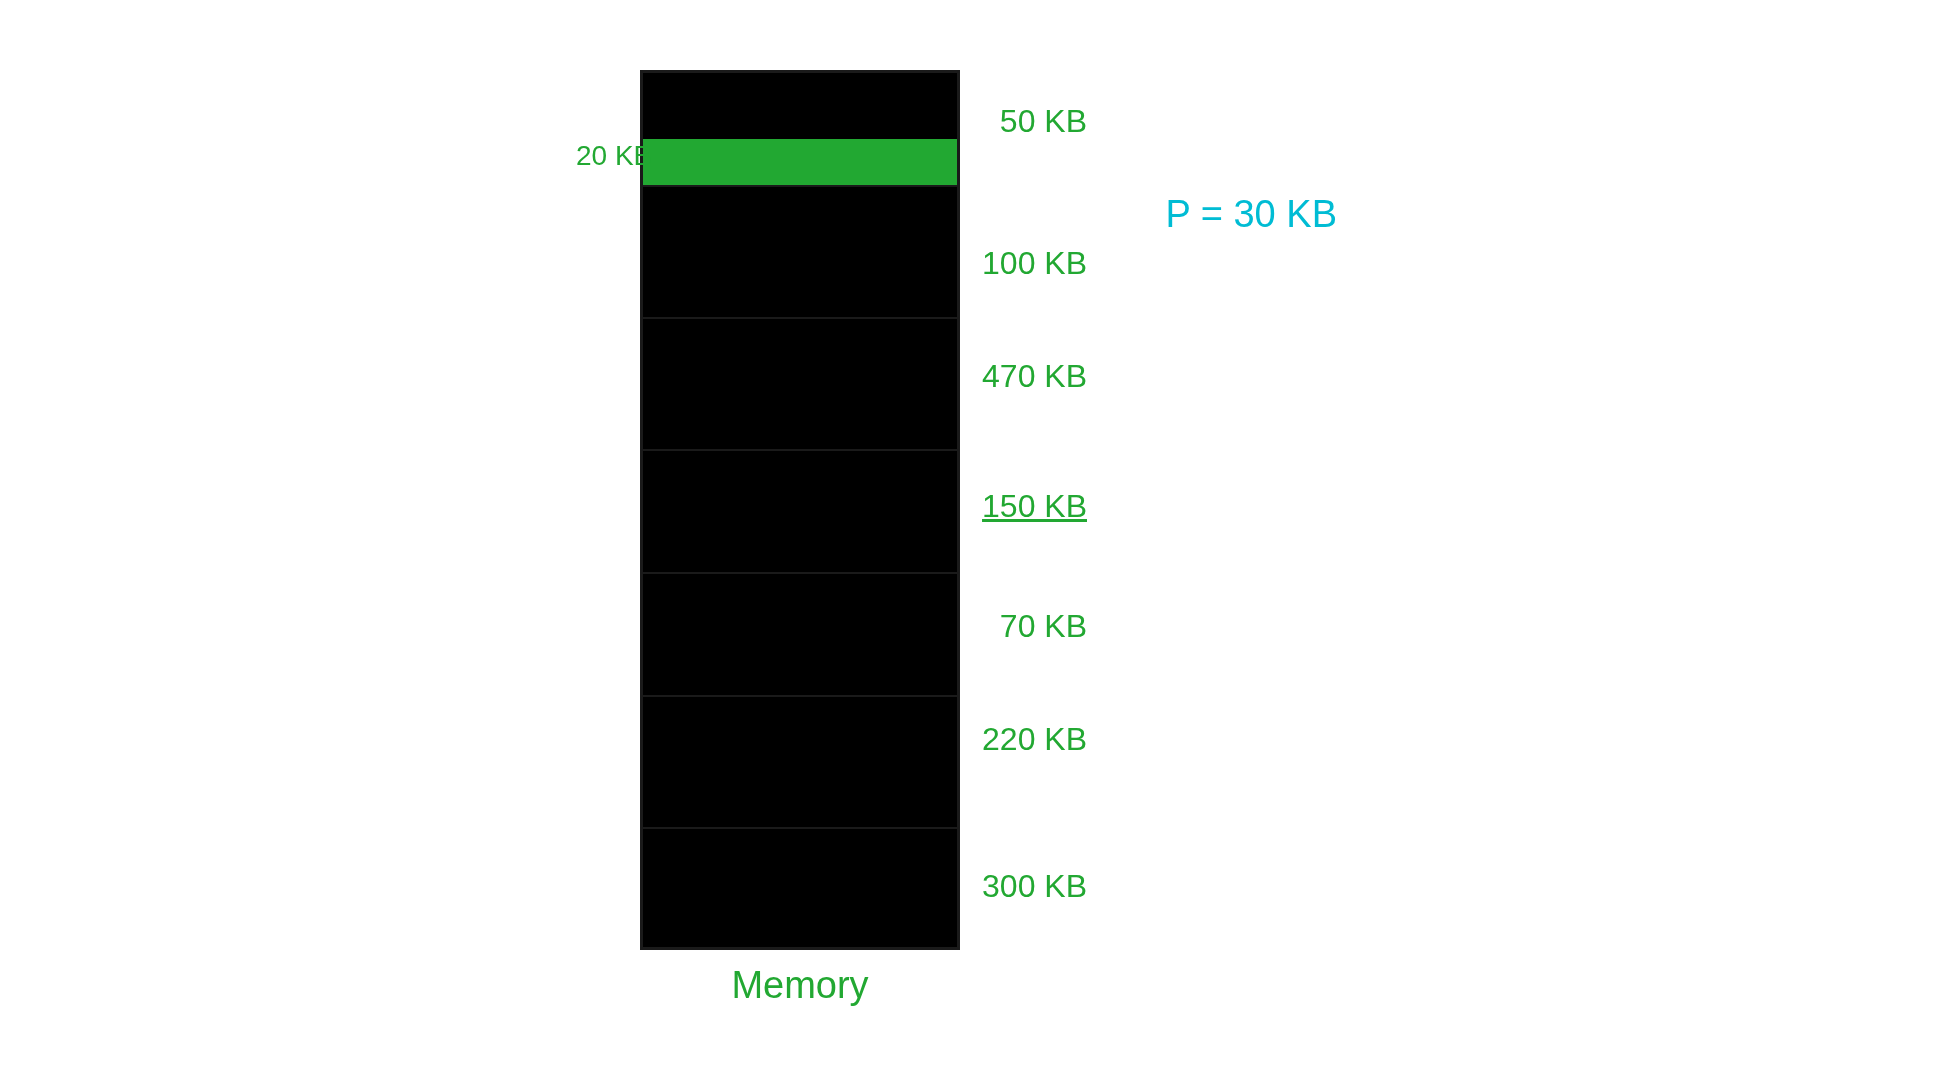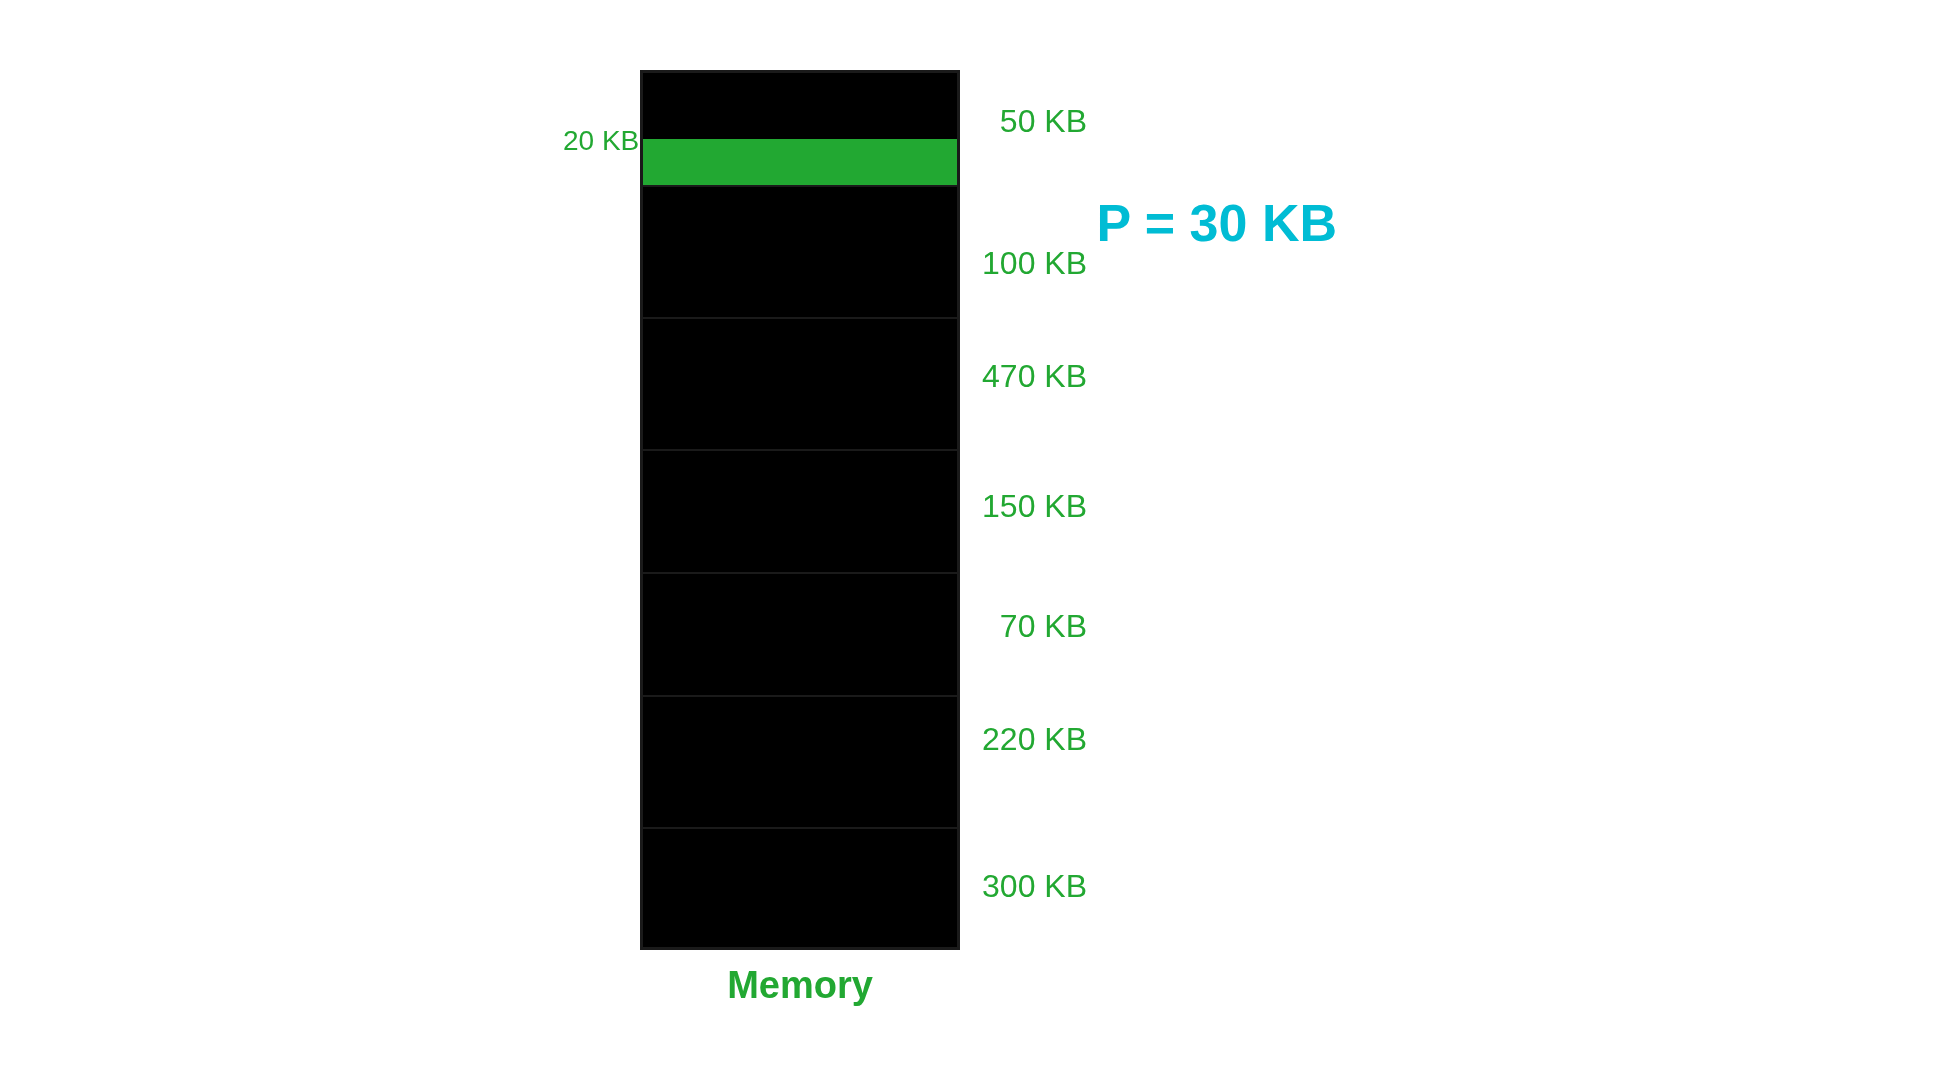--- a/index.html
+++ b/index.html
@@ -78,31 +78,31 @@
       text-align: center;
     }
 
     
     .memory-label {
       position: absolute;
       bottom: -60px;
       left: 50%;
       transform: translateX(-50%);
       font-size: 38px;
-      font-weight: 700;
+      font-weight: 400;
       color: #22a832;
     }
 
     
     .p-label {
       position: absolute;
       right: -380px;
       top: 120px;
-      font-size: 52px;
-      font-weight: 700;
+      font-size: 38px;
+      font-weight: 400;
       color: #00bcd4;
       white-space: nowrap;
       text-align: center;
     }
 
   </style>
 </head>
 <body>
 
 <div class="diagram-container">
@@ -131,29 +131,29 @@
 
     <div style="position: absolute; top: 756px; height: 124px; left: 0; width: 100%;">
     </div>
 
     <span class="label-right" style="top: 30px;">50 KB</span>
 
     <span class="label-right" style="top: 172px;">100 KB</span>
 
     <span class="label-right" style="top: 285px;">470 KB</span>
 
-    <span class="label-right" style="top: 415px;">150 KB</span>
+    <span class="label-right" style="top: 415px; text-decoration: underline;">150 KB</span>
 
     <span class="label-right" style="top: 535px;">70 KB</span>
 
     <span class="label-right" style="top: 648px;">220 KB</span>
 
     <span class="label-right" style="top: 795px;">300 KB</span>
 
-    <span class="label-20kb" style="top: 52px;">20 KB</span>
+    <span class="label-20kb" style="top: 67px; margin-left: 13px;">20 KB</span>
 
     <span class="memory-label">Memory</span>
 
     <span class="p-label">P = 30 KB</span>
 
   </div>
 
 
 </div>
 

